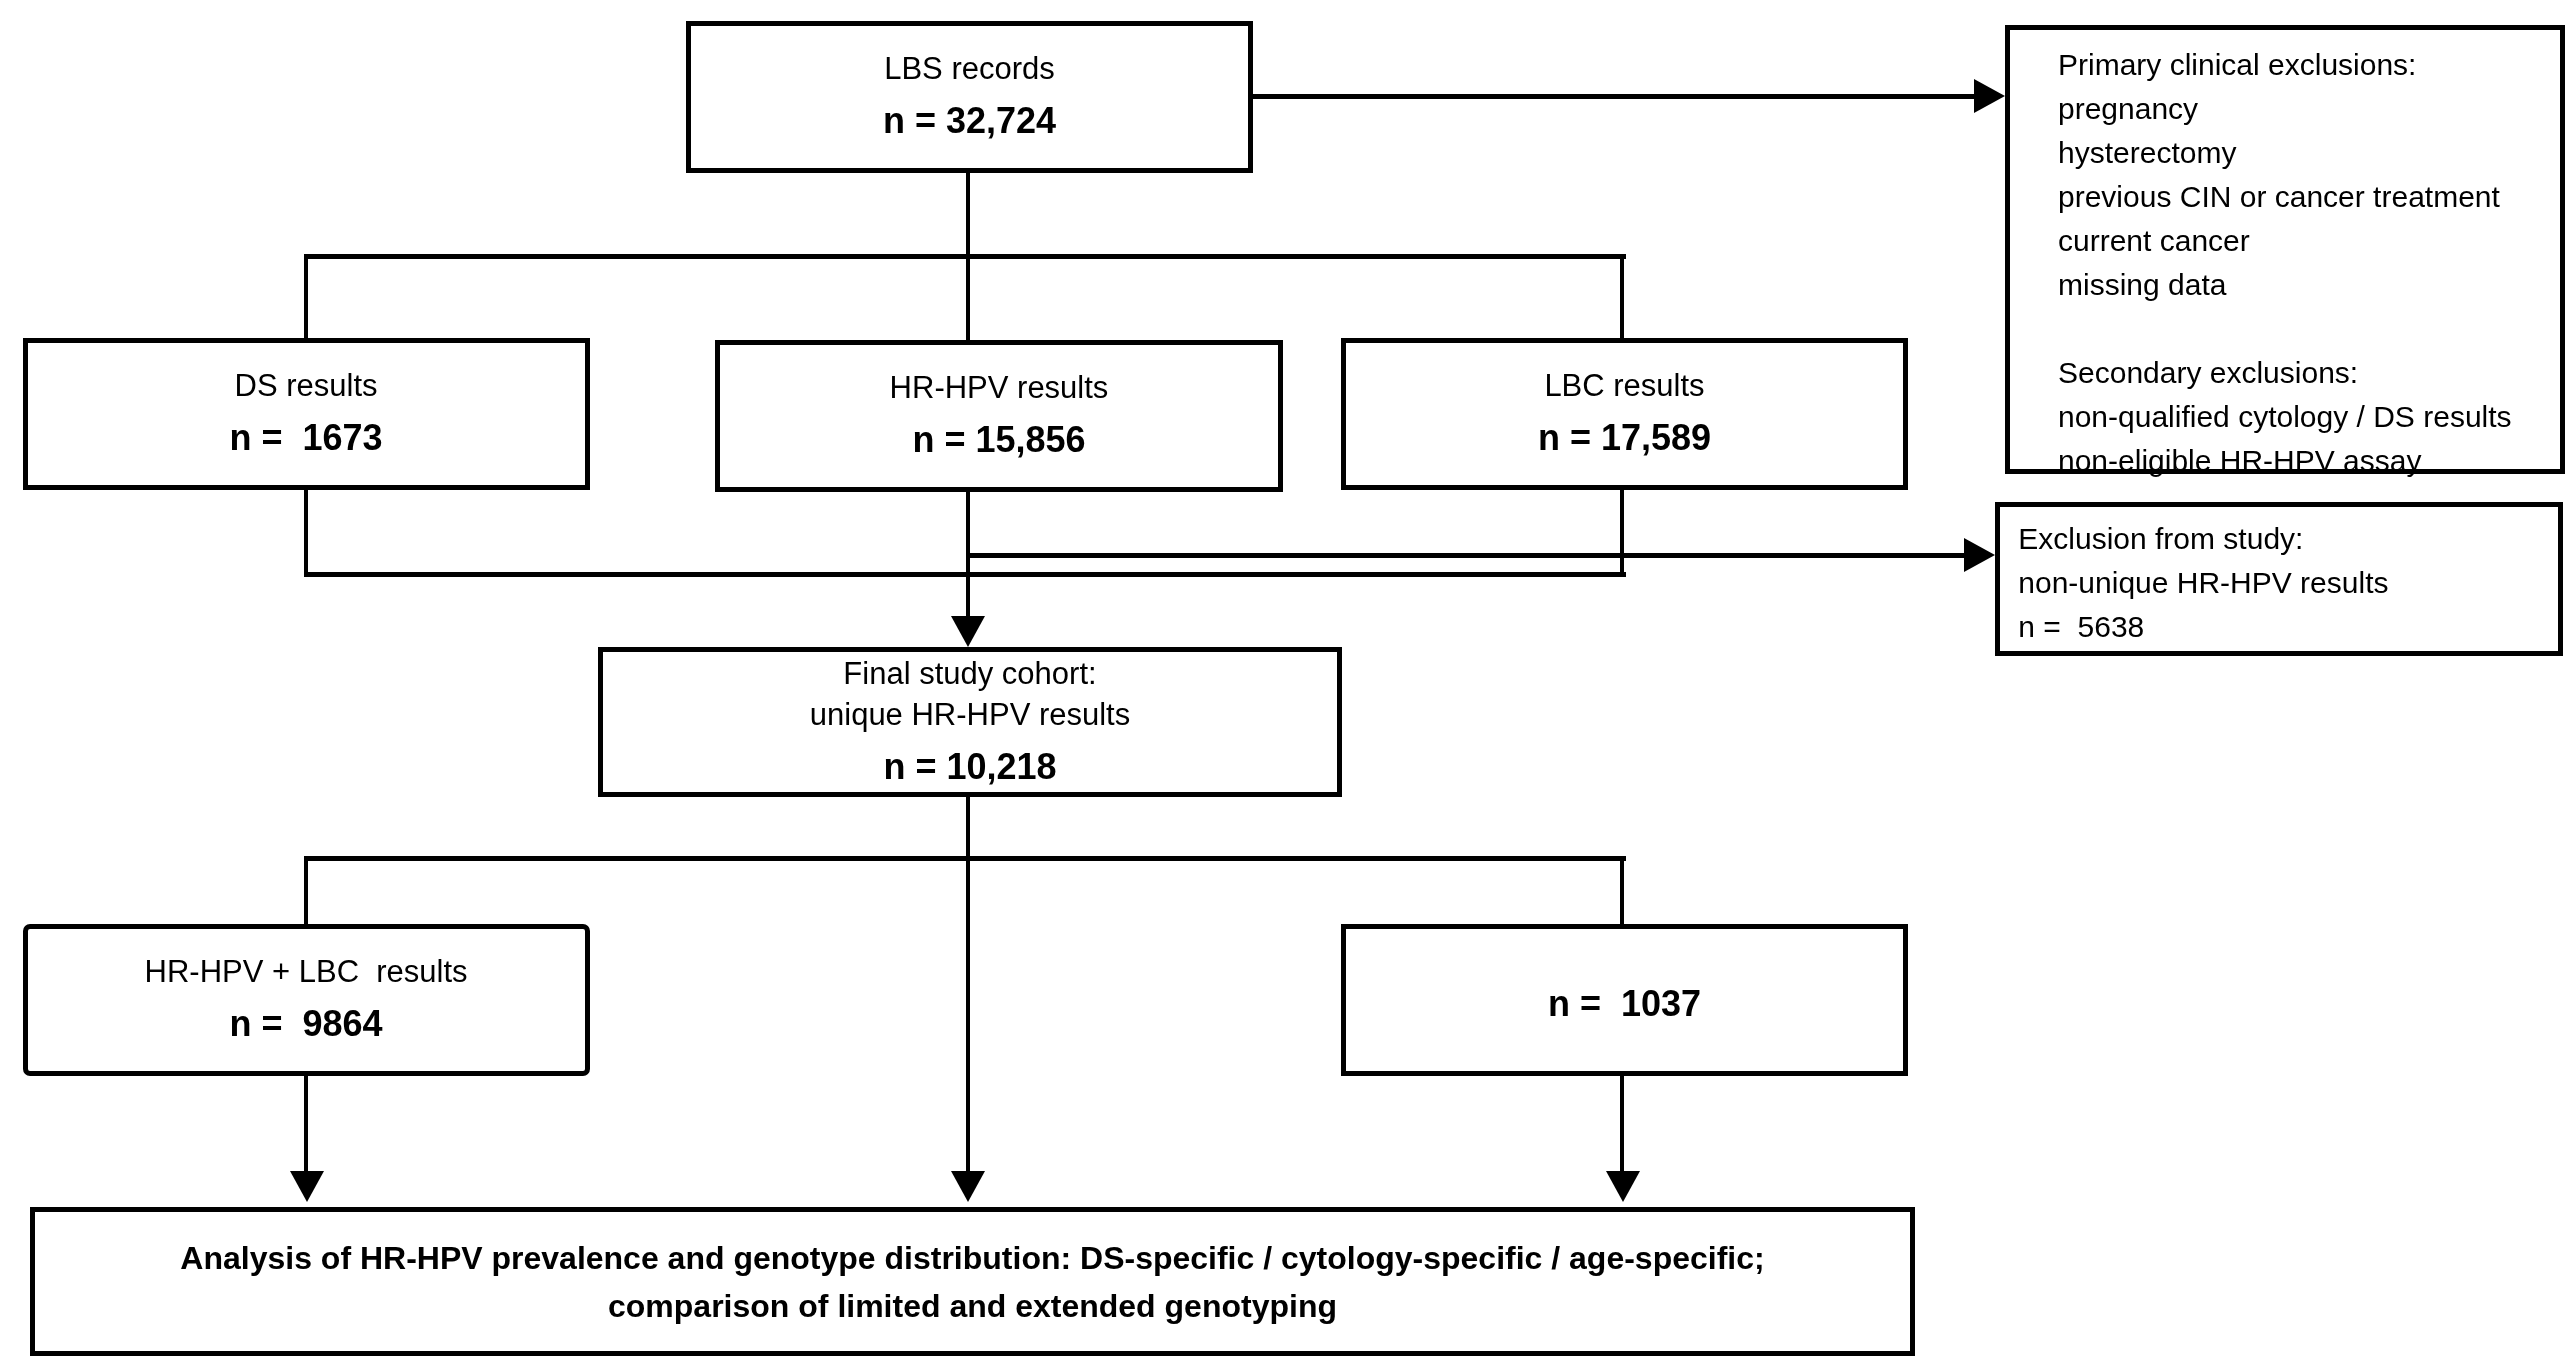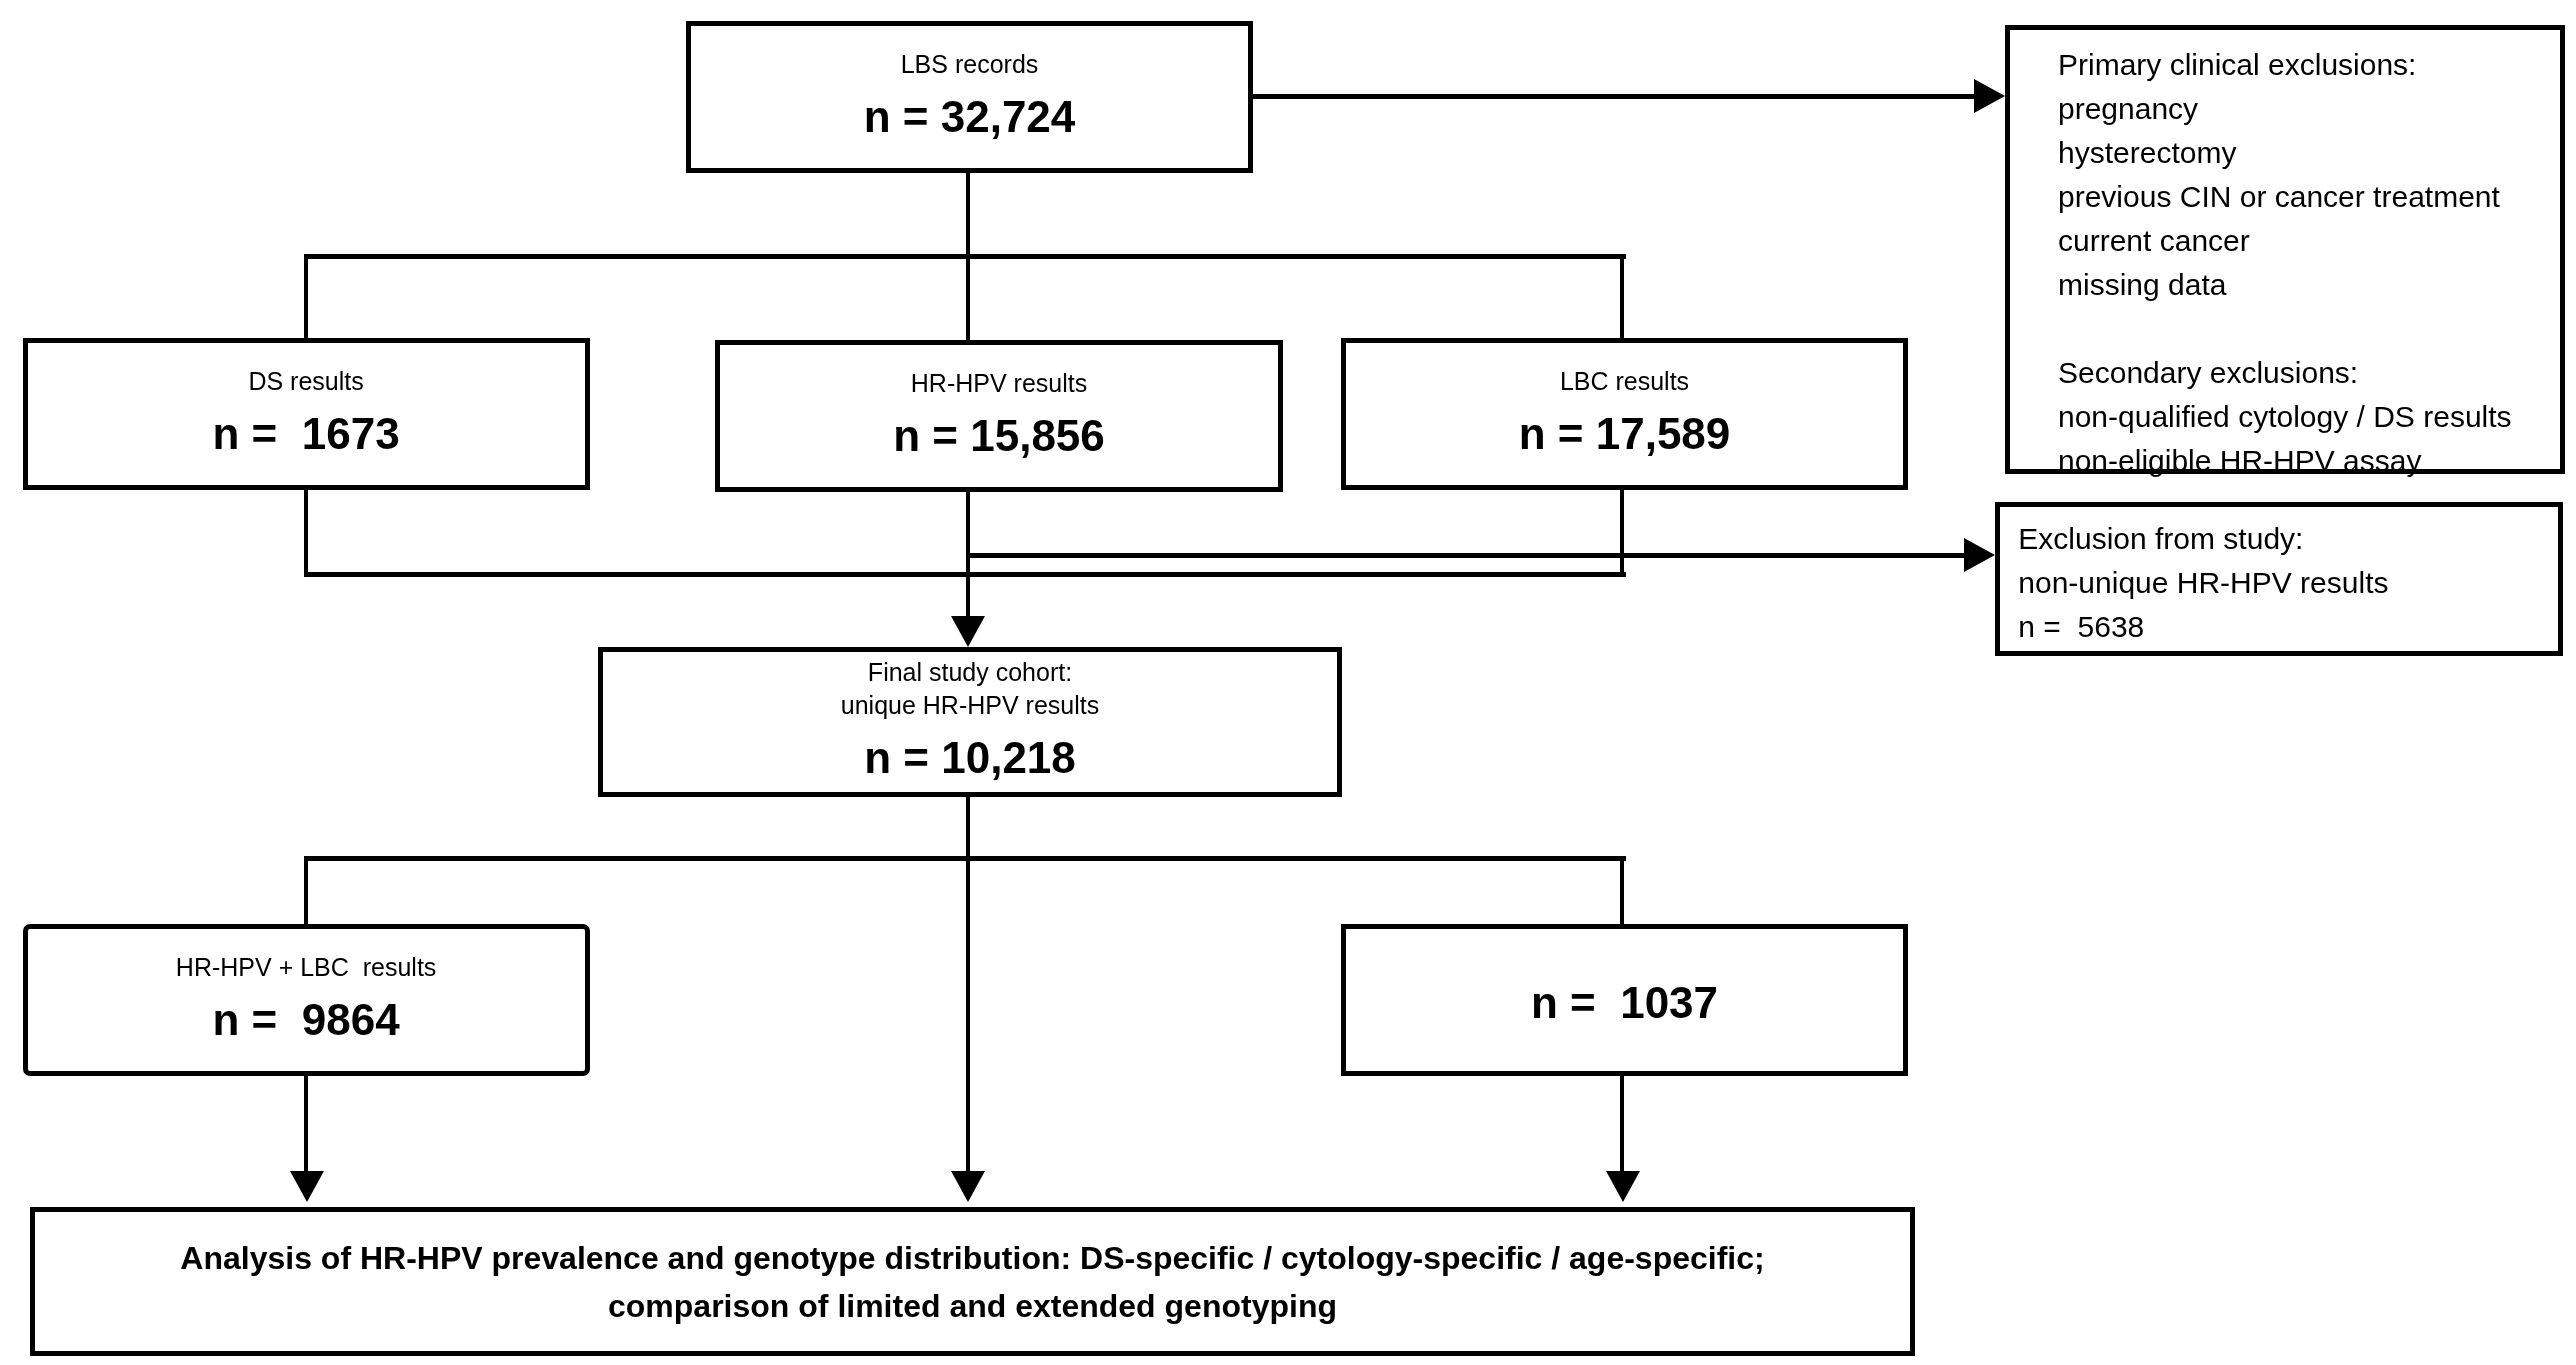--- a/index.html
+++ b/index.html
@@ -15,25 +15,25 @@
     border:5px solid #000000;
     background:#ffffff;
     box-sizing:border-box;
   }
   .stat{
     display:flex;flex-direction:column;
     justify-content:center;align-items:center;
     text-align:center;
   }
   .stat .label{
-    font-size:25px;line-height:1.32;
+    font-size:31px;line-height:1.32;
     white-space:pre-wrap;
   }
   .stat .value{
-    font-size:44px;line-height:1.32;
+    font-size:36px;line-height:1.32;
     font-weight:bold;margin-top:7px;
     white-space:pre-wrap;
   }
   .textbox{
     font-size:30px;line-height:44px;
     padding:12.7px 18.3px;
     white-space:pre-wrap;
     box-sizing:border-box;
   }
   .analysis-text{

